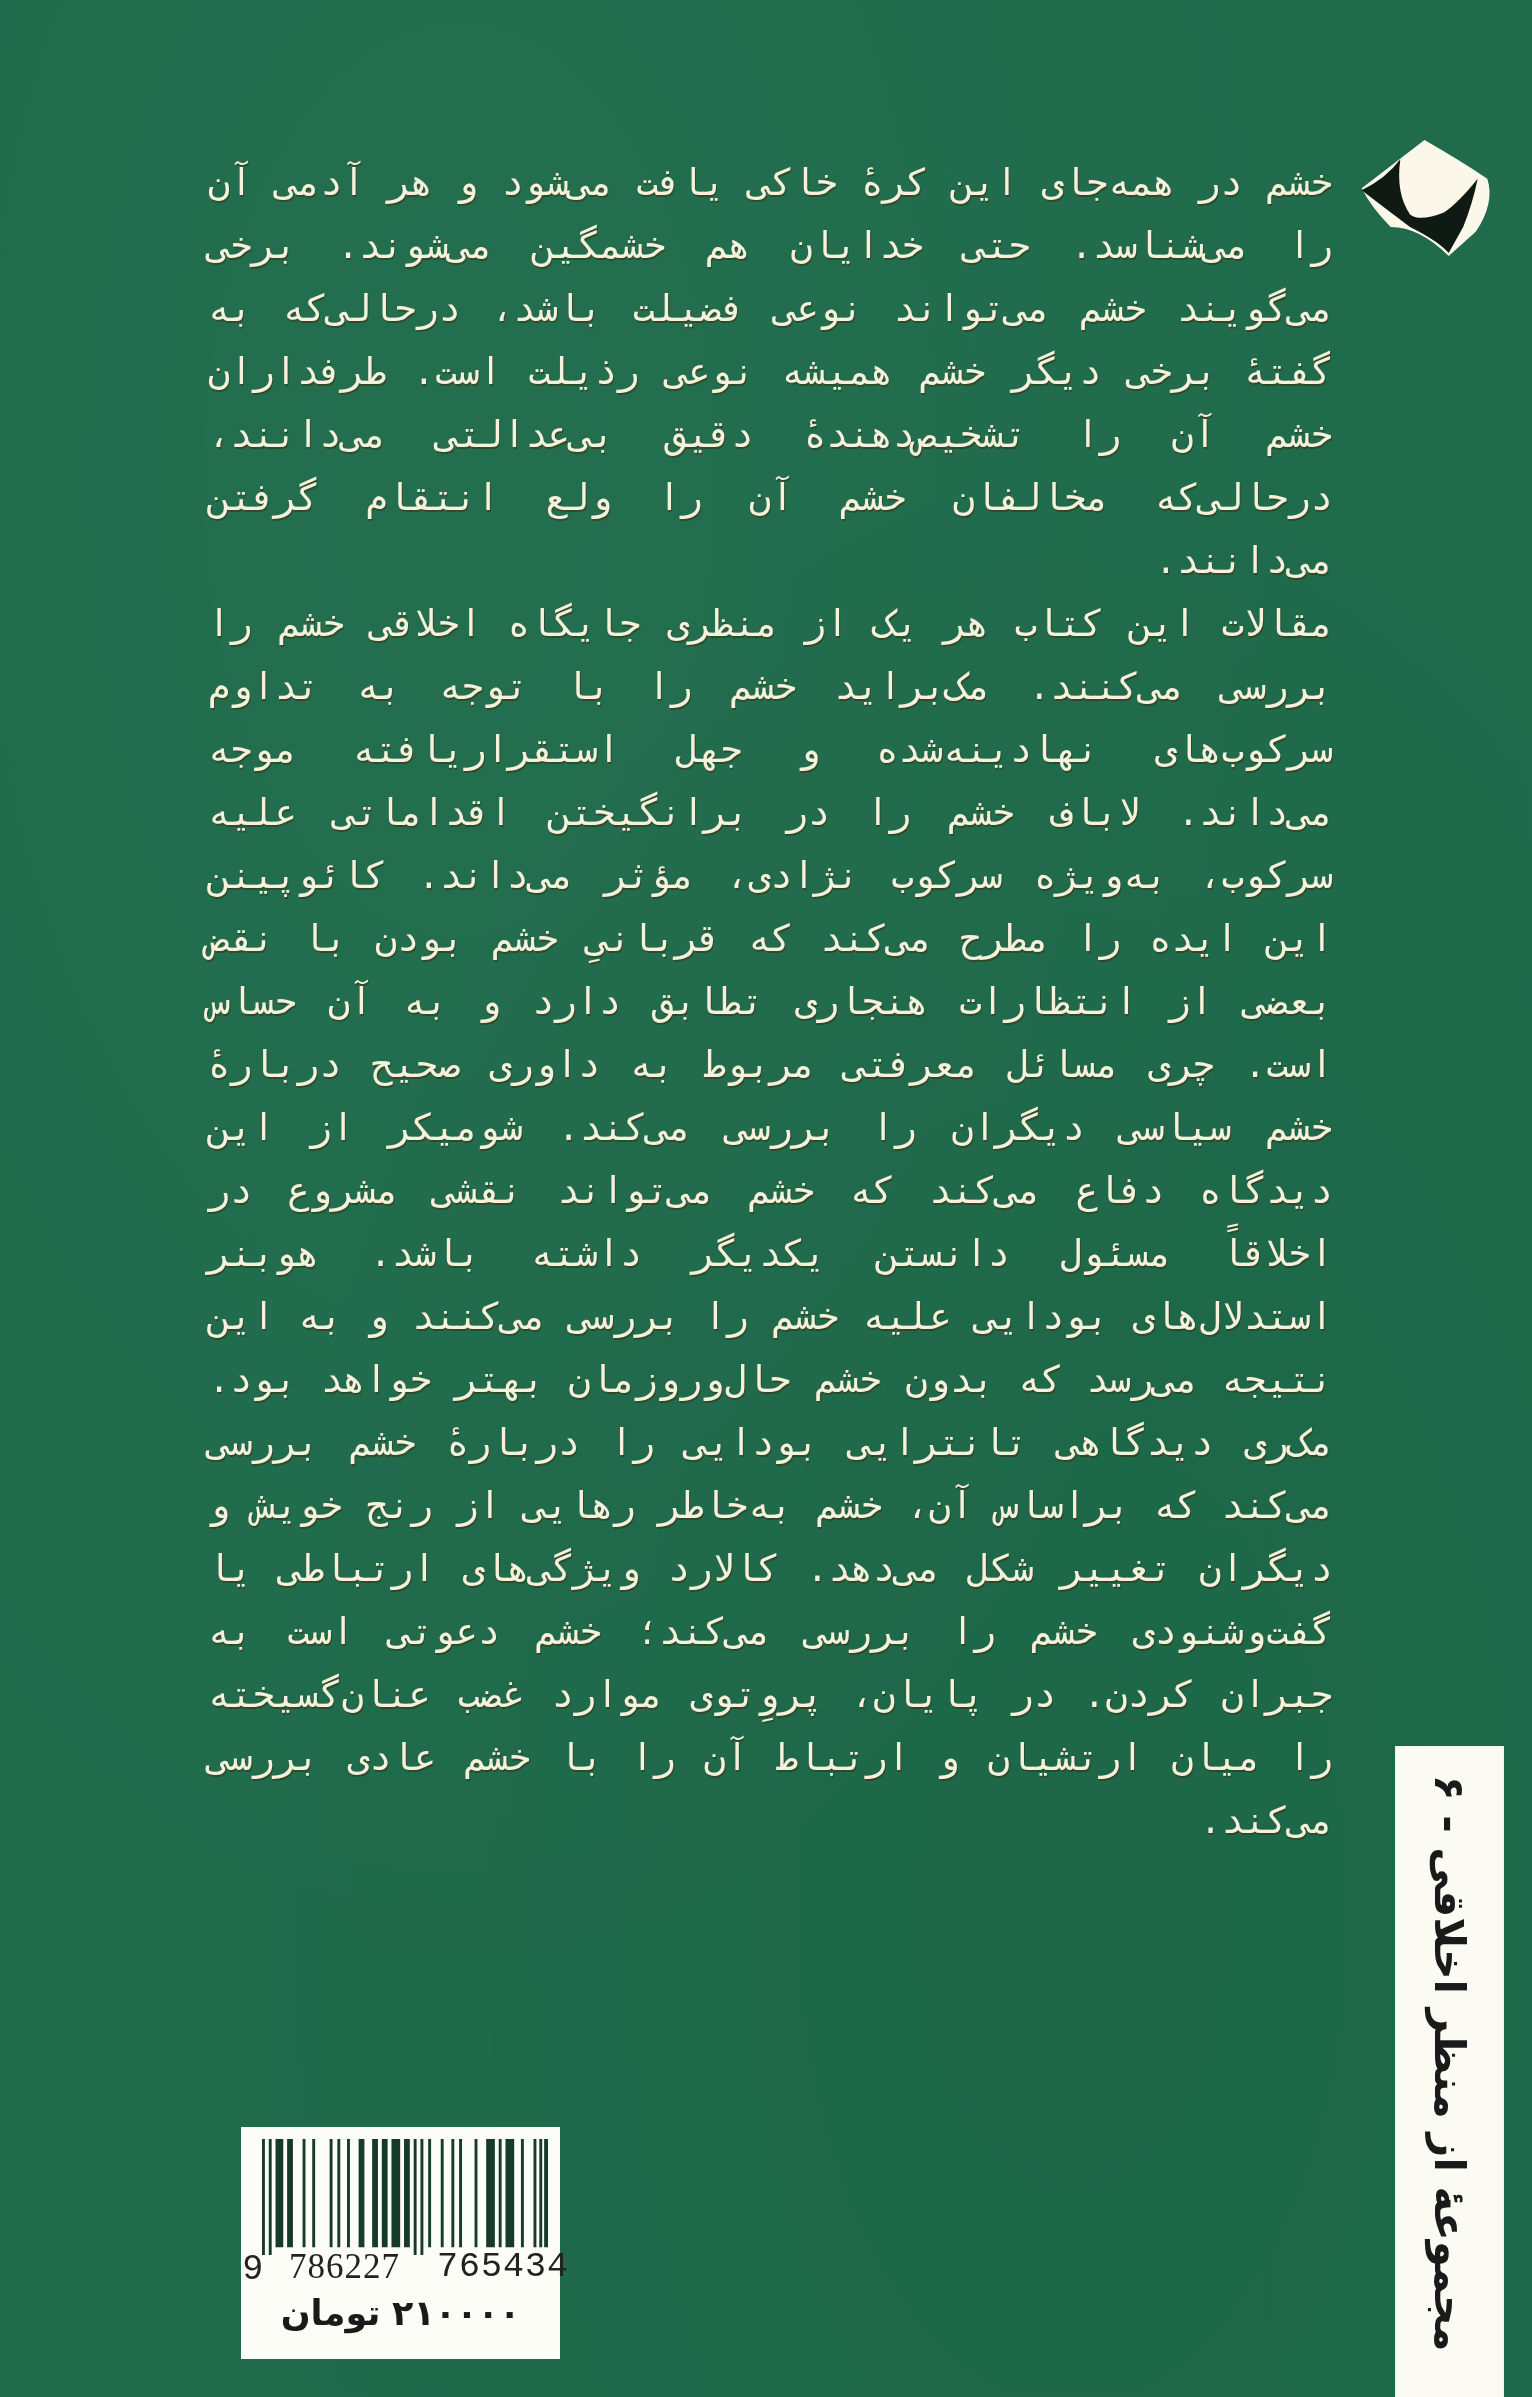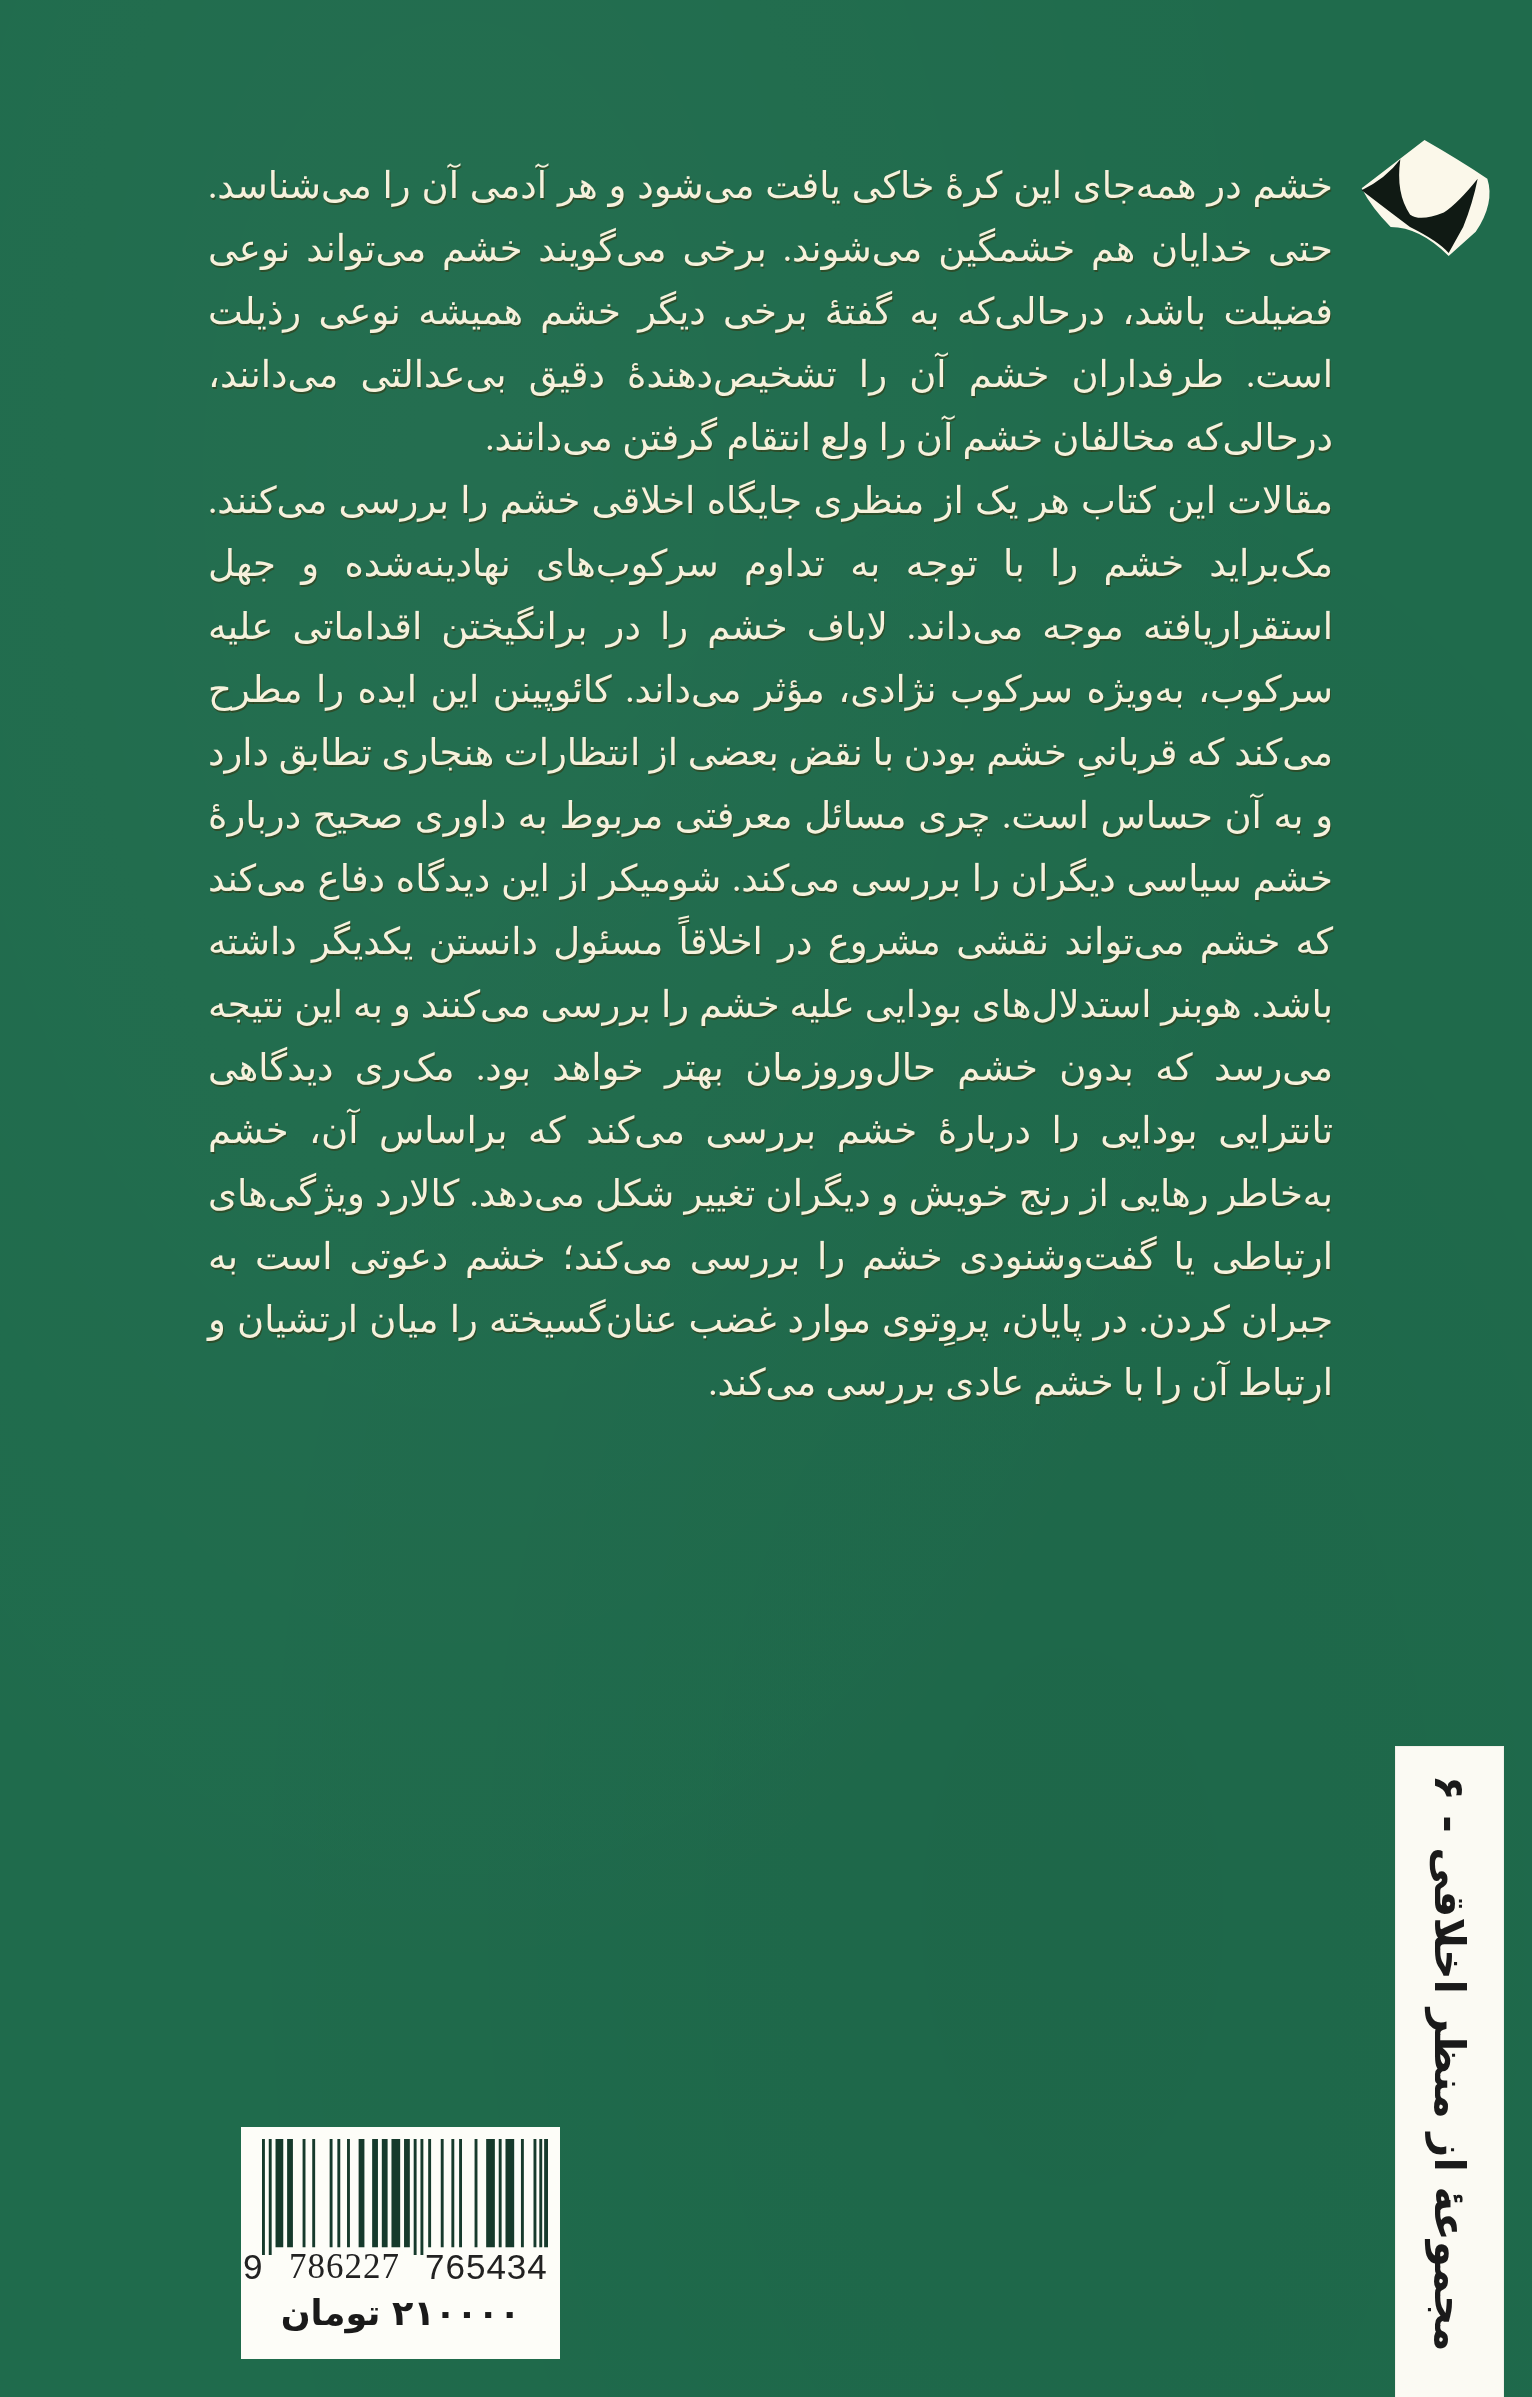--- a/index.html
+++ b/index.html
@@ -24,21 +24,21 @@
       width: 145px;
       height: 126px;
     }
     .body-text {
       position: absolute;
       left: 208px;
       top: 154px;
       width: 1125px;
       direction: rtl;
       color: #f6f1dc;
-      font-family: Liberation Serif, serif;
+      font-family: Liberation Mono, monospace;
       font-size: 37px;
       line-height: 63px;
       text-align: justify;
       text-align-last: right;
       text-shadow: 1px 1.9px 0 rgba(60,40,0,0.45);
     }
     .body-text p {
       margin: 0;
     }
     .series-band {
@@ -97,22 +97,23 @@
       top: 0;
     }
     .barcode-num .grp1 {
       position: absolute;
       left: 48px;
       top: 0;
       font-family: Liberation Serif, serif;
     }
     .barcode-num .grp2 {
       position: absolute;
-      left: 184px;
+      left: 196px;
       top: 0;
+      font-family: Liberation Mono, monospace;
     }
     .price {
       position: absolute;
       left: 0;
       top: 166px;
       width: 319px;
       text-align: center;
       direction: rtl;
       font-family: "DejaVu Sans", sans-serif;
       font-weight: bold;

